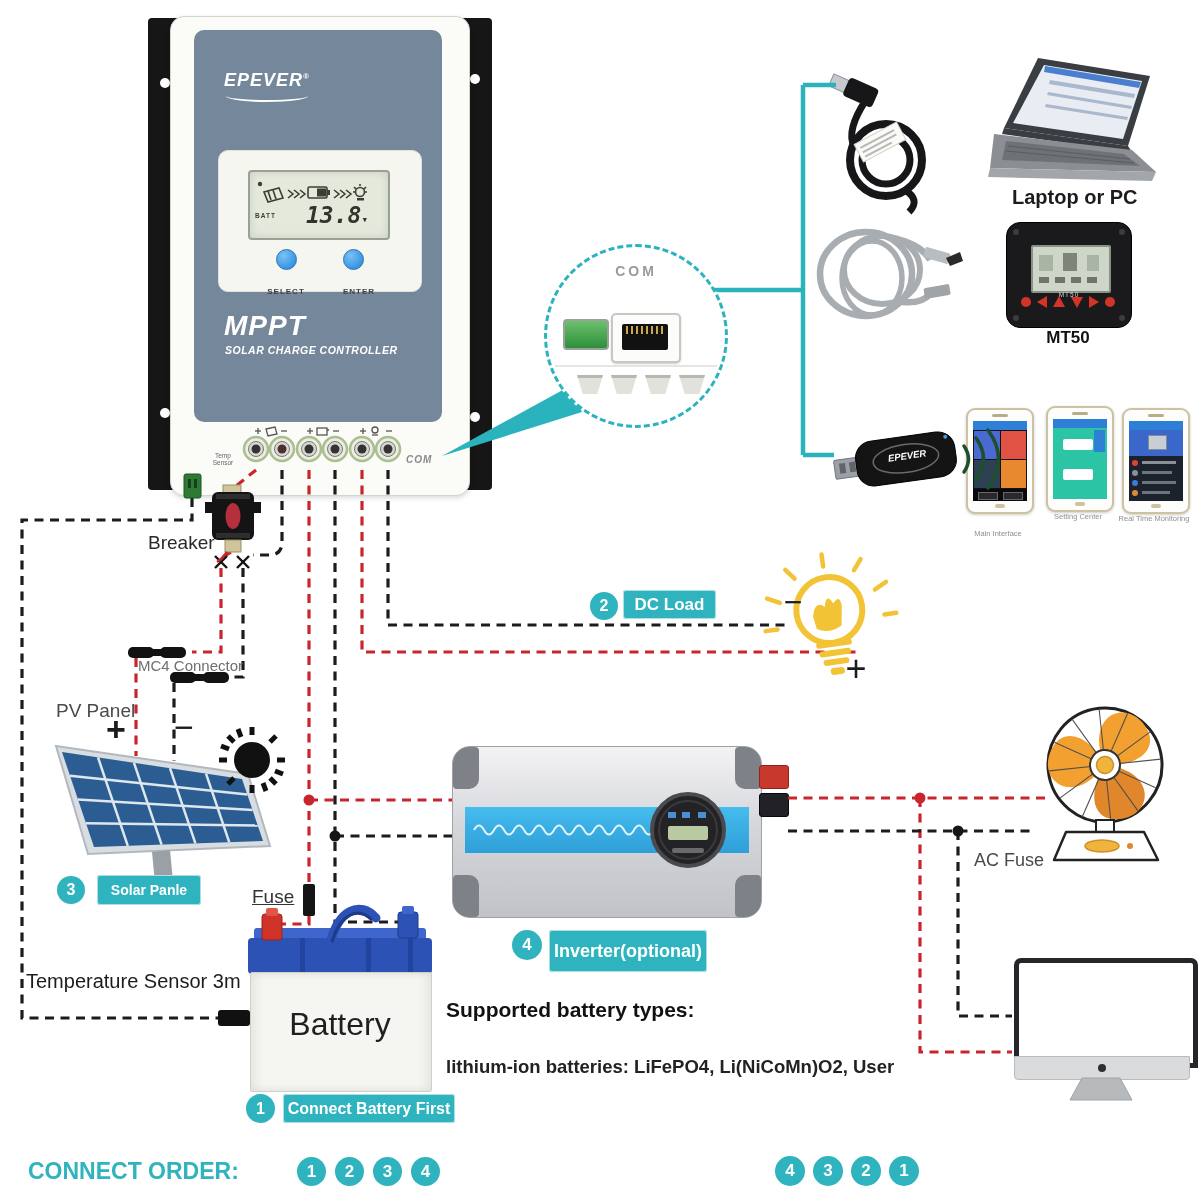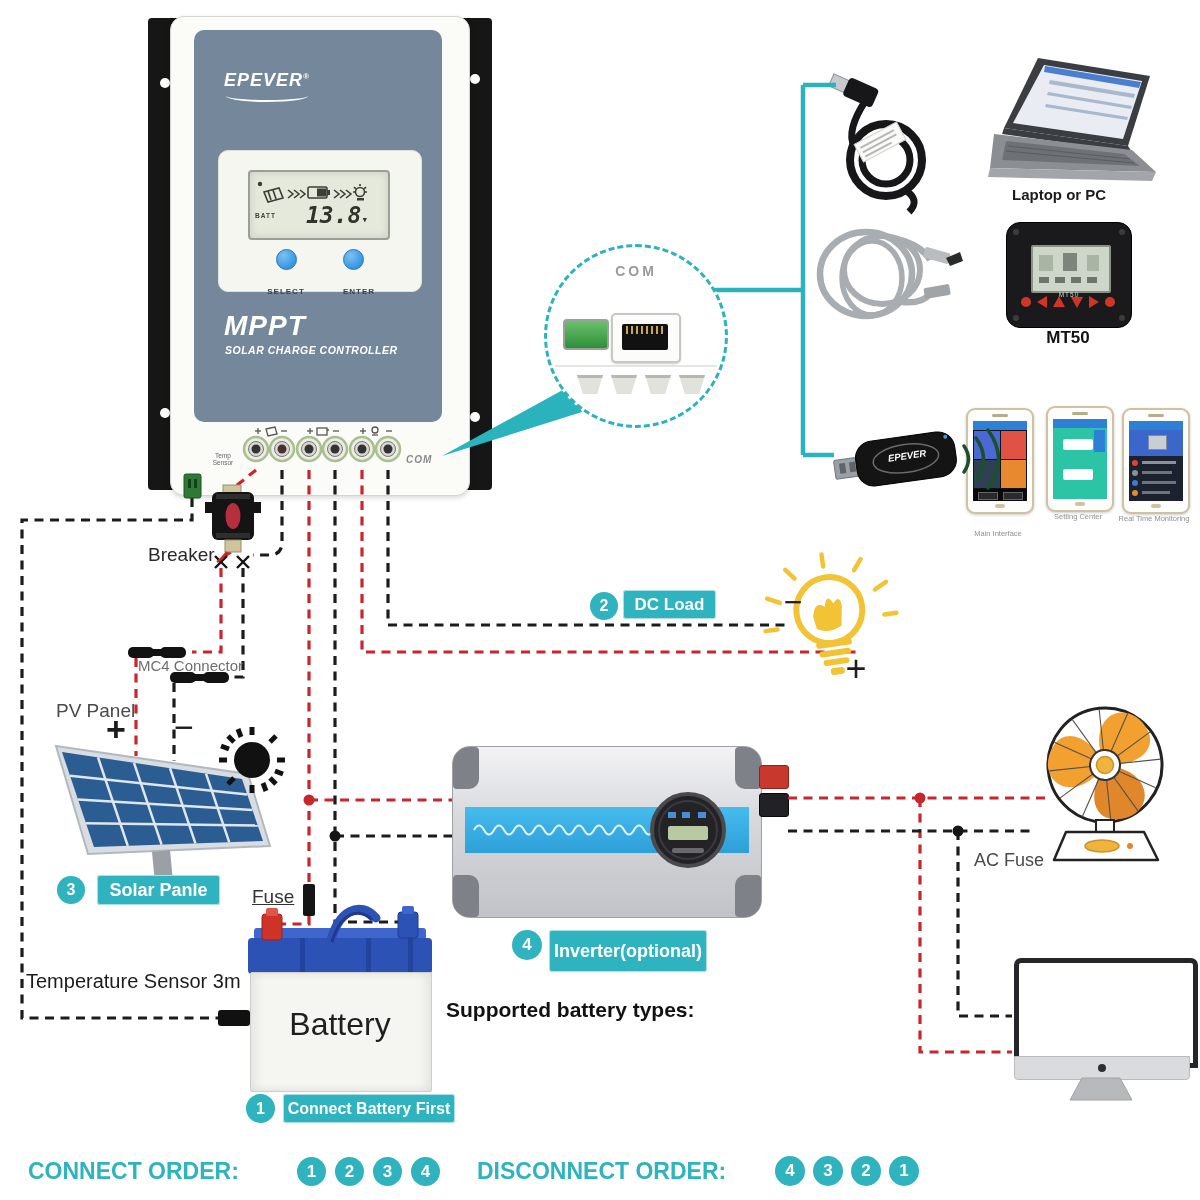--- a/index.html
+++ b/index.html
@@ -478,80 +478,80 @@
     <span>13.8</span><span style="font-size:11px;">▾</span>
   </div>
   <div class="txt" style="left:255px;top:212px;font-size:6.5px;font-weight:bold;color:#3a3f36;letter-spacing:1px;">BATT</div>
   <div class="txt" style="left:262px;top:287px;width:48px;text-align:center;font-size:8px;font-weight:bold;color:#3c4148;letter-spacing:1px;">SELECT</div>
   <div class="txt" style="left:331px;top:287px;width:44px;text-align:right;font-size:8px;font-weight:bold;color:#3c4148;letter-spacing:1px;">ENTER</div>
   <div class="txt" style="left:224px;top:310px;font-size:28px;font-weight:bold;font-style:italic;color:#fff;letter-spacing:1px;">MPPT</div>
   <div class="txt" style="left:225px;top:344px;font-size:10.5px;font-weight:bold;font-style:italic;color:#fff;letter-spacing:.5px;">SOLAR CHARGE CONTROLLER</div>
   <div class="txt" style="left:204px;top:452px;width:38px;font-size:6.5px;color:#666;line-height:1.15;text-align:center;">Temp Sensor</div>
   <div class="txt" style="left:406px;top:454px;font-size:10px;font-weight:bold;color:#8a8a8a;letter-spacing:1px;font-style:italic;">COM</div>
 
-  <div class="txt" style="left:1012px;top:186px;width:130px;font-size:15px;font-weight:600;color:#1c1c1c;">Laptop or PC</div>
+  <div class="txt" style="left:1012px;top:186px;width:130px;font-size:20px;font-weight:600;color:#1c1c1c;">Laptop or PC</div>
   <div class="txt" style="left:1038px;top:328px;width:60px;text-align:center;font-size:17px;font-weight:bold;color:#111;">MT50</div>
   <div class="txt" style="left:874px;top:450px;width:66px;text-align:center;font-size:9.5px;font-weight:bold;font-style:italic;color:#fff;transform:rotate(-8deg);z-index:6;">EPEVER</div>
   <div class="pcap" style="left:956px;top:529px;">Main Interface</div>
   <div class="pcap" style="left:1036px;top:512px;">Setting Center</div>
   <div class="pcap" style="left:1112px;top:514px;">Real Time Monitoring</div>
 
-  <div class="txt" style="left:148px;top:544px;font-size:19px;color:#2a2a2a;">Breaker</div>
+  <div class="txt" style="left:148px;top:532px;font-size:19px;color:#2a2a2a;">Breaker</div>
   <div class="txt" style="left:138px;top:657px;font-size:15px;color:#6f6f6f;">MC4 Connector</div>
   <div class="txt" style="left:56px;top:700px;font-size:19px;color:#4a4a4a;">PV Panel</div>
   <div class="txt" style="left:100px;top:710px;width:32px;text-align:center;font-size:34px;font-weight:bold;color:#1c1c1c;">+</div>
   <div class="txt" style="left:168px;top:708px;width:32px;text-align:center;font-size:34px;color:#1c1c1c;">−</div>
   <div class="txt" style="left:252px;top:886px;font-size:19px;color:#333;text-decoration:underline;">Fuse</div>
   <div class="txt" style="left:26px;top:970px;font-size:20px;color:#1c1c1c;">Temperature Sensor 3m</div>
   <div class="txt" style="left:265px;top:1006px;width:150px;text-align:center;font-size:32px;color:#1f1f1f;">Battery</div>
   <div class="txt" style="left:778px;top:584px;width:30px;text-align:center;font-size:32px;color:#1c1c1c;">−</div>
   <div class="txt" style="left:840px;top:648px;width:32px;text-align:center;font-size:36px;color:#1c1c1c;">+</div>
   <div class="txt" style="left:974px;top:850px;font-size:18px;color:#4a4a4a;">AC Fuse</div>
 
   <div class="circ" style="left:590px;top:592px;width:28px;height:28px;font-size:16px;">
       <span>2</span>
     </div>
   <div class="pill" style="left:623px;top:590px;width:93px;height:29px;font-size:17px;">
       <span>DC Load</span>
     </div>
   <div class="circ" style="left:57px;top:876px;width:28px;height:28px;font-size:16px;">
       <span>3</span>
     </div>
-  <div class="pill" style="left:97px;top:875px;width:123px;height:30px;font-size:18px;">
+  <div class="pill" style="left:97px;top:875px;width:104px;height:30px;font-size:14px;">
       <span>Solar Panle</span>
     </div>
   <div class="circ" style="left:512px;top:930px;width:30px;height:30px;font-size:17px;">
       <span>4</span>
     </div>
   <div class="pill" style="left:549px;top:930px;width:158px;height:42px;font-size:18px;">
       <span>Inverter(optional)</span>
     </div>
   <div class="circ" style="left:246px;top:1094px;width:29px;height:29px;font-size:16px;">
       <span>1</span>
     </div>
   <div class="pill" style="left:283px;top:1094px;width:172px;height:29px;font-size:16px;">
       <span>Connect Battery First</span>
     </div>
 
   <div class="txt" style="left:446px;top:998px;font-size:21px;font-weight:bold;color:#111;">Supported battery types:</div>
+  <div class="txt" style="left:446px;top:1056px;font-size:18.5px;font-weight:600;color:#222;">lithium-ion batteries: LiFePO4, Li(NiCoMn)O2, User</div>
 
   <div class="txt" style="left:28px;top:1158px;font-size:23px;font-weight:bold;color:#2fb3be;">CONNECT ORDER:</div>
   <div class="circ" style="left:297px;top:1157px;width:29px;height:29px;font-size:17px;">
       <span>1</span>
     </div>
   <div class="circ" style="left:335px;top:1157px;width:29px;height:29px;font-size:17px;">
       <span>2</span>
     </div>
   <div class="circ" style="left:373px;top:1157px;width:29px;height:29px;font-size:17px;">
       <span>3</span>
     </div>
   <div class="circ" style="left:411px;top:1157px;width:29px;height:29px;font-size:17px;">
       <span>4</span>
     </div>
-  <div class="txt" style="left:477px;top:1158px;font-size:23px;font-weight:bold;color:#2fb3be;">DISCONNECT ORDER:</div>
   <div class="circ" style="left:775px;top:1156px;width:30px;height:30px;font-size:17px;">
       <span>4</span>
     </div>
   <div class="circ" style="left:813px;top:1156px;width:30px;height:30px;font-size:17px;">
       <span>3</span>
     </div>
   <div class="circ" style="left:851px;top:1156px;width:30px;height:30px;font-size:17px;">
       <span>2</span>
     </div>
   <div class="circ" style="left:889px;top:1156px;width:30px;height:30px;font-size:17px;">

